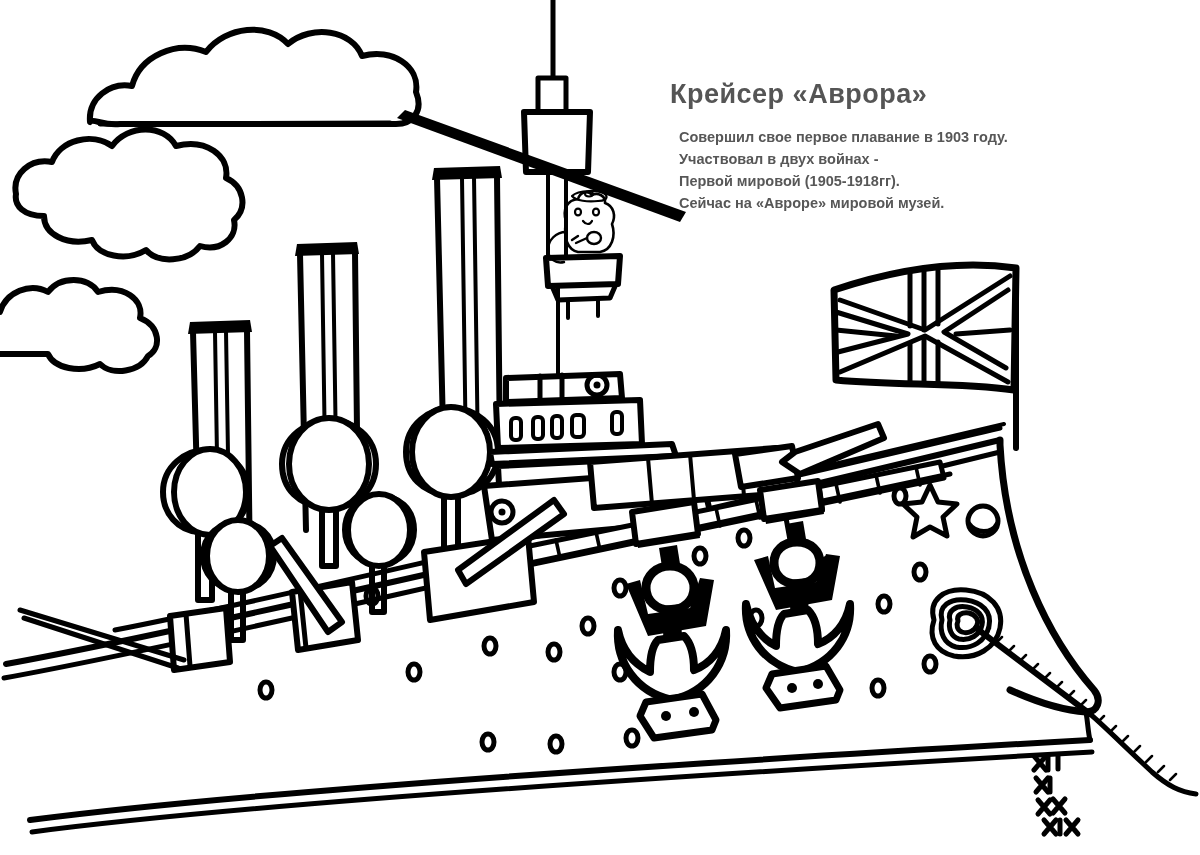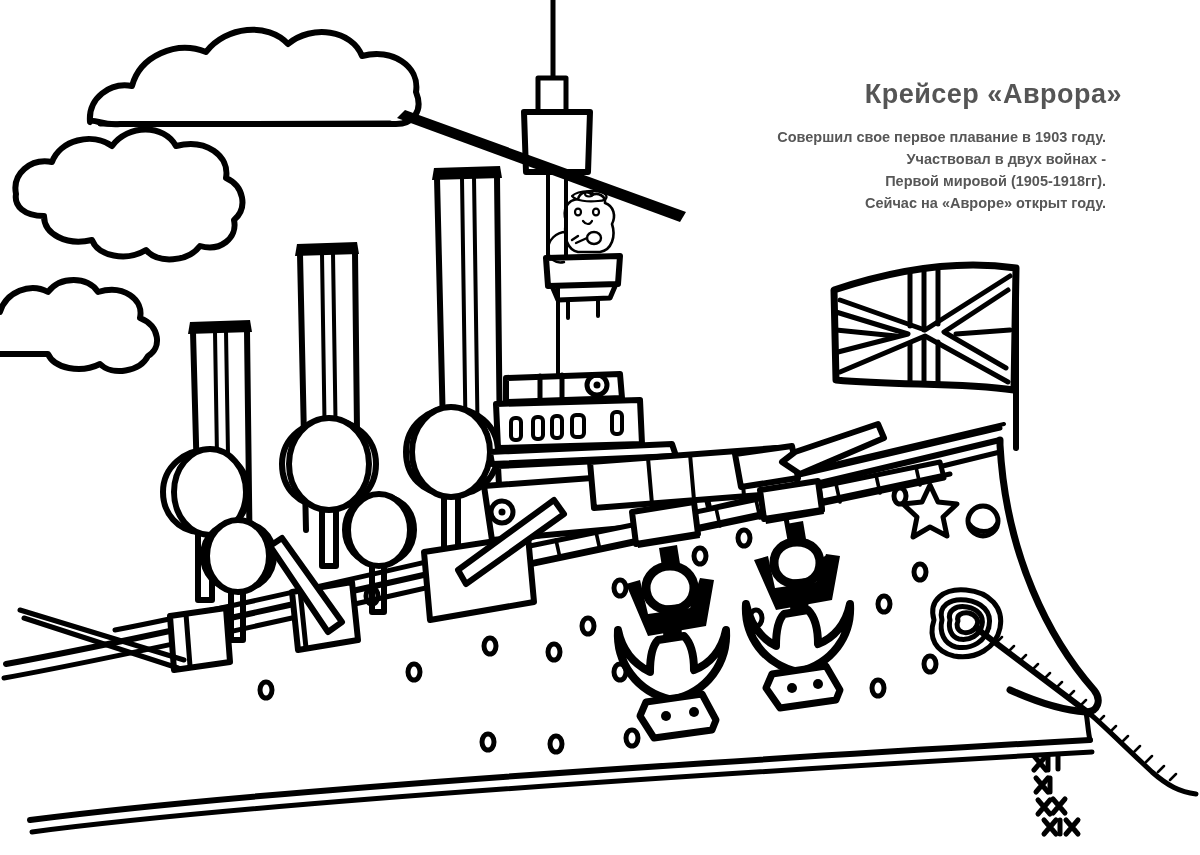--- a/index.html
+++ b/index.html
@@ -6,31 +6,30 @@
   html,body{margin:0;padding:0;background:#ffffff;}
   body{
     width:1200px;height:855px;
     font-family:"Liberation Sans","DejaVu Sans",sans-serif;
     overflow:hidden;position:relative;
   }
   #page{position:relative;width:1200px;height:855px;background:#fff;}
 
   
   .textblock{
-    position:absolute;left:692px;top:80px;width:430px;
+    position:absolute;left:670px;top:80px;width:430px;
     color:#5a5a5a;
-    text-align:right;
   }
   .title{
     font-size:27px;font-weight:bold;letter-spacing:.5px;
     color:#555555;margin:0 0 16px 0;line-height:1.1;white-space:nowrap;
   }
   .desc{
     font-size:14.5px;font-weight:bold;line-height:1.52;
-    color:#575757;margin:16px;white-space:nowrap;
+    color:#575757;margin:9px;white-space:nowrap;
   }
   .desc span{display:block;}
 
   
   #art{position:absolute;left:0;top:0;width:1200px;height:855px;}
   #art svg{display:block;width:1200px;height:855px;}
   .ln{fill:none;stroke:#000;stroke-linecap:round;stroke-linejoin:round;}
   .fillw{fill:#fff;stroke:#000;stroke-linecap:round;stroke-linejoin:round;}
   .solid{fill:#000;stroke:none;}
 </style>
@@ -324,17 +323,17 @@
 
   </svg>
   </div>
 
   <div class="textblock">
     <h1 class="title">Крейсер «Аврора»</h1>
     <p class="desc">
       <span>Совершил свое первое плавание в 1903 году.</span>
       <span>Участвовал в двух войнах -</span>
       <span>Первой мировой (1905-1918гг).</span>
-      <span>Сейчас на «Авроре» открыт году.</span>
+      <span>Сейчас на «Авроре» мировой музей.</span>
     </p>
   </div>
 
 </div>
 
 </body></html>

